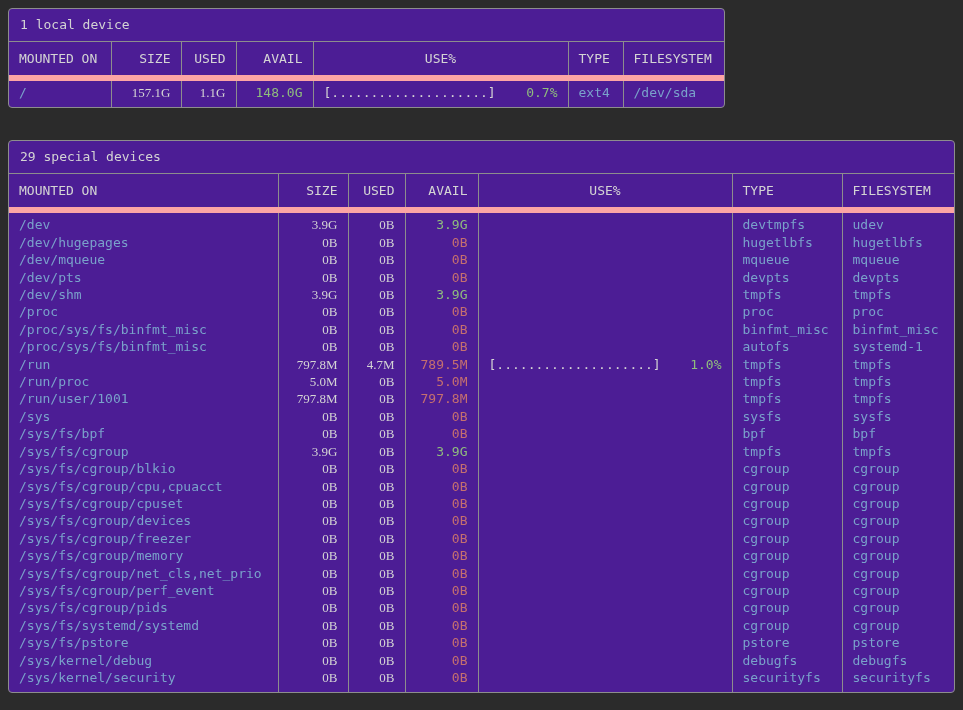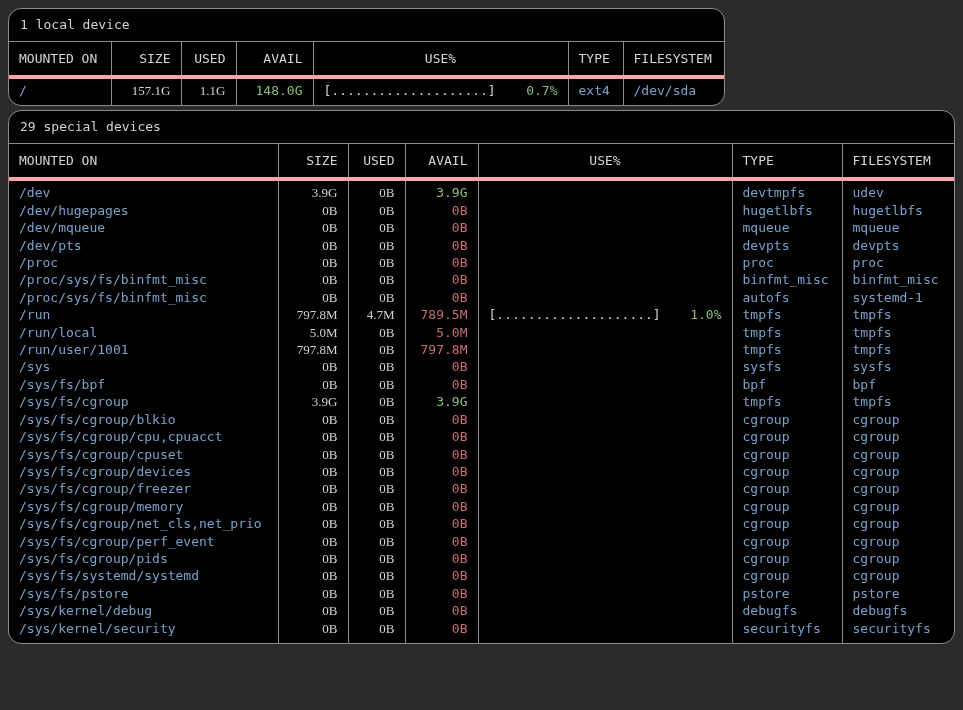--- a/index.html
+++ b/index.html
@@ -7,36 +7,36 @@
   body {
     width: 963px; height: 710px;
     padding: 8px;
     font-family: "DejaVu Sans Mono", monospace;
     font-size: 13px;
     color: #d4d4d4;
     overflow: hidden;
   }
   .duf-table {
     border: 1px solid #8d8d8d;
-    border-radius: 13px;
-    background: #000000;
+    border-radius: 4px;
+    background: #4c1d95;
     overflow: hidden;
   }
   .t1 { width: 717px; }
-  .t2 { width: 947px; margin-top: 4px; }
+  .t2 { width: 947px; margin-top: 32px; }
   .duf-table .title {
     padding: 8px 11px 9px 11px;
     border-bottom: 1px solid #8d8d8d;
     white-space: nowrap;
   }
   table { border-collapse: collapse; table-layout: fixed; width: 100%; }
   th, td { border-right: 1px solid #8d8d8d; }
   th:last-child, td:last-child { border-right: none; }
   th {
-    border-bottom: 4px solid #fca5a5;
+    border-bottom: 6px solid #fca5a5;
     padding: 9px 10px;
     font-weight: normal;
     color: #d4d4d4;
     white-space: nowrap;
   }
   td {
     padding: 0 10px;
     line-height: 17.4px;
     white-space: nowrap;
     overflow: hidden;
@@ -153,20 +153,29 @@
         <tr>
           <td class="align-left col-mounted val-blue">/dev/pts</td>
           <td class="align-right col-size val-plain">0B</td>
           <td class="align-right col-used val-plain">0B</td>
           <td class="align-right col-avail val-red">0B</td>
           <td class="align-center col-usepct"></td>
           <td class="align-left col-type val-blue">devpts</td>
           <td class="align-left col-fs val-blue">devpts</td>
         </tr>
         <tr>
+          <td class="align-left col-mounted val-blue">/dev/shm</td>
+          <td class="align-right col-size val-plain">3.9G</td>
+          <td class="align-right col-used val-plain">0B</td>
+          <td class="align-right col-avail val-green">3.9G</td>
+          <td class="align-center col-usepct"></td>
+          <td class="align-left col-type val-blue">tmpfs</td>
+          <td class="align-left col-fs val-blue">tmpfs</td>
+        </tr>
+        <tr>
           <td class="align-left col-mounted val-blue">/proc</td>
           <td class="align-right col-size val-plain">0B</td>
           <td class="align-right col-used val-plain">0B</td>
           <td class="align-right col-avail val-red">0B</td>
           <td class="align-center col-usepct"></td>
           <td class="align-left col-type val-blue">proc</td>
           <td class="align-left col-fs val-blue">proc</td>
         </tr>
         <tr>
           <td class="align-left col-mounted val-blue">/proc/sys/fs/binfmt_misc</td>
@@ -194,21 +203,21 @@
           <td class="align-center col-usepct">
             <div class="usebar">
               <span class="bar">[....................]</span>
               <span class="pct">1.0%</span>
             </div>
           </td>
           <td class="align-left col-type val-blue">tmpfs</td>
           <td class="align-left col-fs val-blue">tmpfs</td>
         </tr>
         <tr>
-          <td class="align-left col-mounted val-blue">/run/local</td>
+          <td class="align-left col-mounted val-blue">/run/proc</td>
           <td class="align-right col-size val-plain">5.0M</td>
           <td class="align-right col-used val-plain">0B</td>
           <td class="align-right col-avail val-red">5.0M</td>
           <td class="align-center col-usepct"></td>
           <td class="align-left col-type val-blue">tmpfs</td>
           <td class="align-left col-fs val-blue">tmpfs</td>
         </tr>
         <tr>
           <td class="align-left col-mounted val-blue">/run/user/1001</td>
           <td class="align-right col-size val-plain">797.8M</td>

